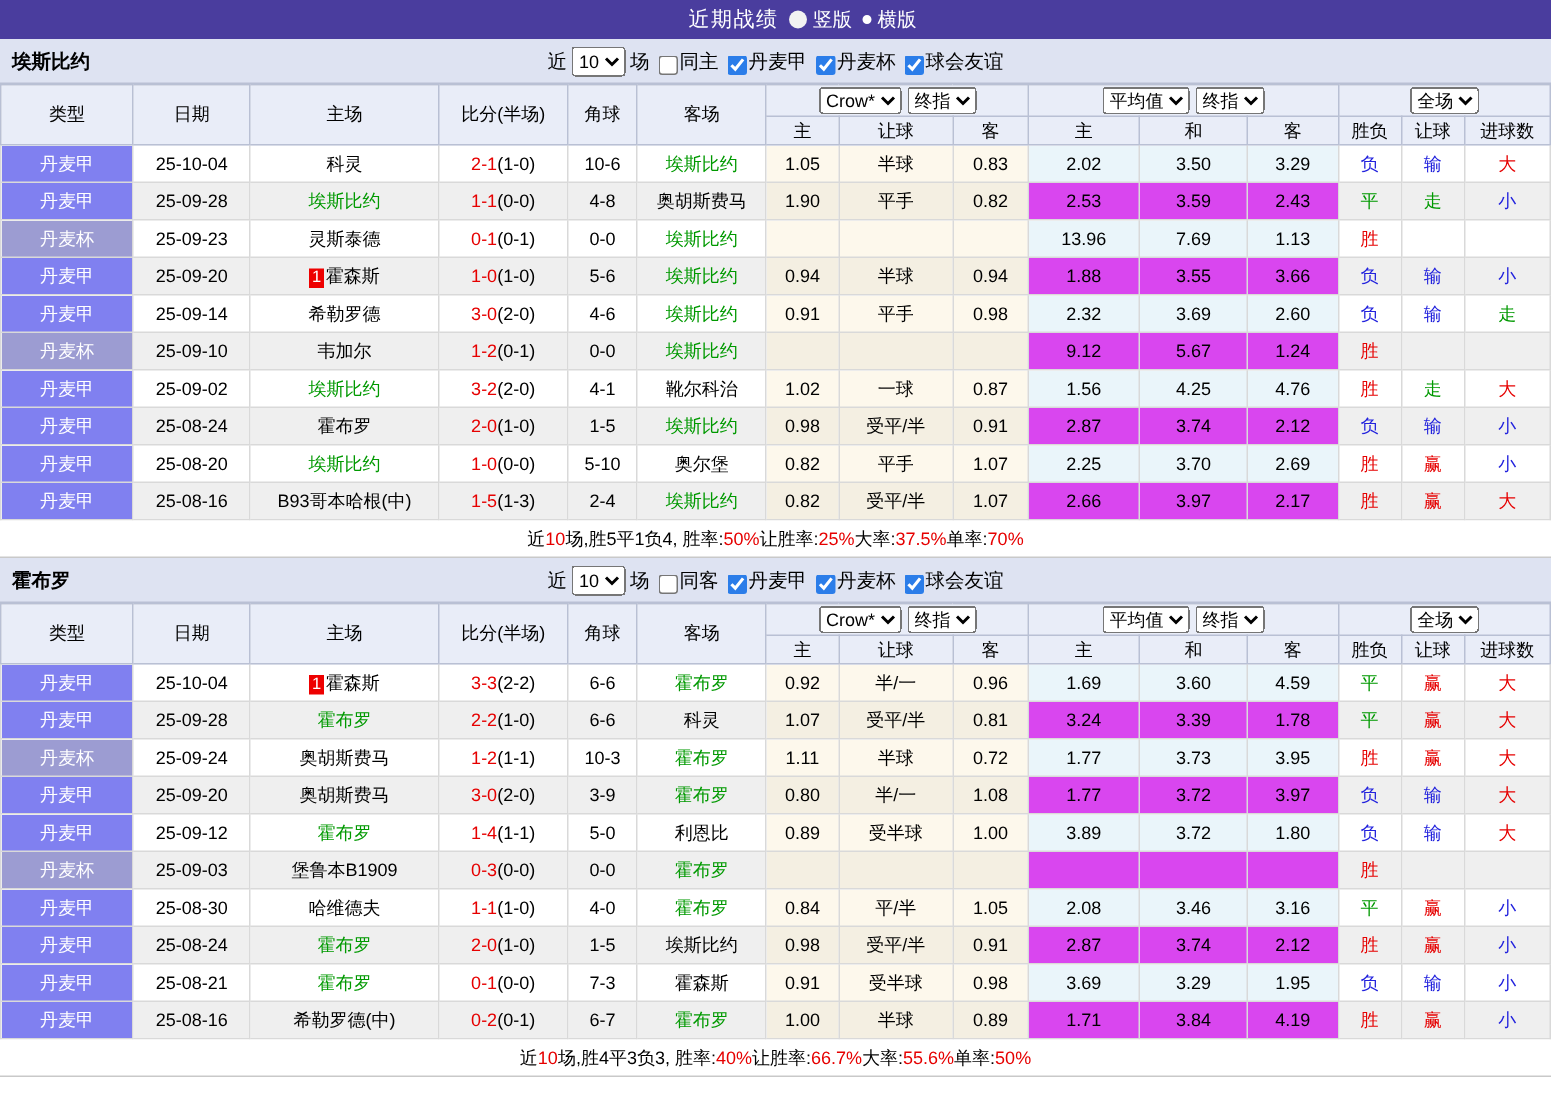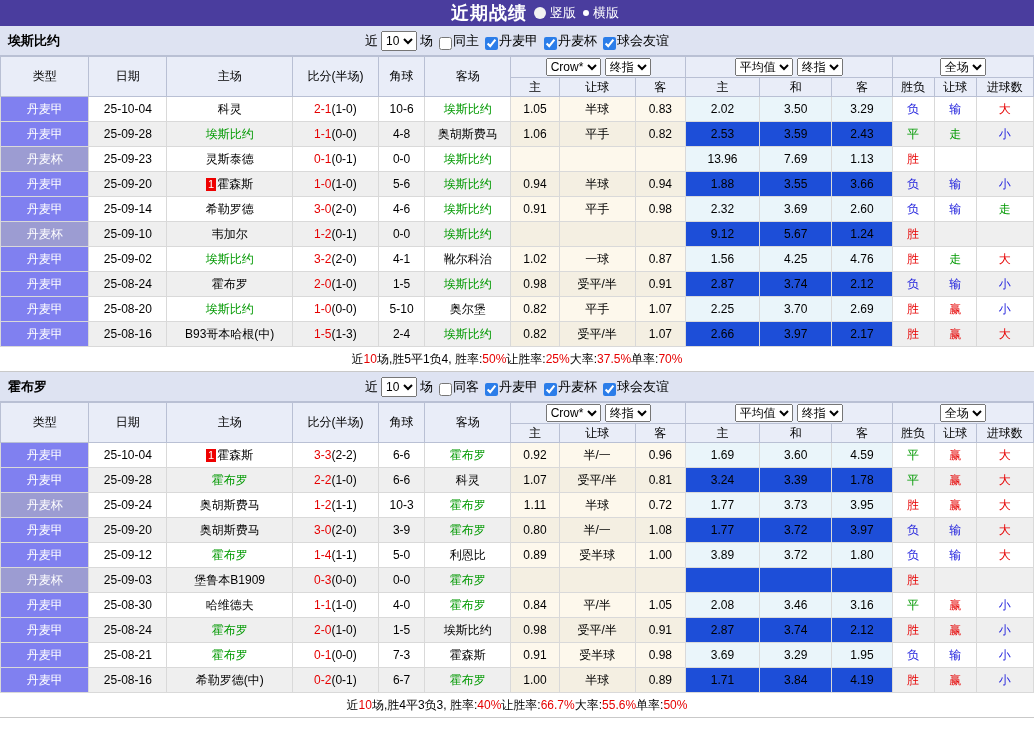--- a/index.html
+++ b/index.html
@@ -1,20 +1,20 @@
 <!DOCTYPE html>
 <html><head>
 <meta charset="utf-8">
 <style>
   * { box-sizing: border-box; }
   body { margin:0; width:1034px; background:#fff; font-family:"Liberation Sans", sans-serif; color:#000; }
 
   
   .title-bar { height:26px; background:#4a3d9e; color:#fff; display:flex; align-items:center; justify-content:center; gap:7px; }
-  .title-bar .title { font-weight:bold; font-size:18px; letter-spacing:1px;margin-left:36px; }
+  .title-bar .title { font-weight:normal; font-size:14px; letter-spacing:1px;margin-left:36px; }
   .radio-wrap { display:flex; align-items:center; gap:4px; font-size:13px; }
   .radio { display:inline-block; border-radius:50%; }
   .radio.checked { width:12px; height:12px; background:#f2f2f2; }
   .radio.unchecked { width:6px; height:6px; border:3px solid #fff; background:#3a63e0; }
 
   
   .section-header { height:30px; background:#dee3f2; border-bottom:1px solid #b9c0d4; position:relative; display:flex; align-items:center; }
   .team-name { font-weight:bold; font-size:13px; margin-left:8px; position:relative; z-index:2; }
   .filters { position:absolute; left:0; right:0; top:0; bottom:0; display:flex; align-items:center; justify-content:center; font-size:13px; z-index:1; }
   .filters select { font-size:12px; height:20px; margin:0 3px; font-family:inherit; }
@@ -24,21 +24,21 @@
   
   table { border-collapse:collapse; table-layout:fixed; width:1034px; text-align:center; font-size:12px; }
   thead th { background:#e9edf8; border:1px solid #b9c0d4; font-weight:normal; height:19px; padding:0; font-size:12px; }
   thead tr.h1 th.grp { padding:1px 0;text-decoration:underline; }
   thead select { font-size:12px; height:18px; margin:0 2px; font-family:inherit; }
   tbody td { border:1px solid #d9d9d9; height:25px; padding:0 2px; background:#fff; overflow:hidden; white-space:nowrap; }
   tbody tr.even td { background:#efefef; }
   tbody td.crow { background:#fdf8ec; }
   tbody tr.even td.crow { background:#f4efe2; }
   tbody td.avg { background:#eaf5fa; }
-  tbody tr.even td.avg { background:#1d4ed8; }
+  tbody tr.even td.avg { background:#d946ef; }
   tbody td.type { color:#fff; }
   tbody td.type.jia { background:#8080f0; }
   tbody td.type.bei { background:#9c9cd2; }
 
   .c-r { color:#e60000; }
   .c-b { color:#2222dd; }
   .c-g { color:#009900; }
   .badge { display:inline-block; background:#ee0000; color:#fff; font-size:11px; line-height:13px; padding:0 2px; margin-right:1px; }
 
   .summary { height:25px; background:#fff; border-bottom:1px solid #c9c9c9; display:flex; align-items:center; justify-content:center; font-size:12px; }
@@ -149,21 +149,21 @@
         <td><span class="c-b">输</span></td>
         <td><span class="c-r">大</span></td>
       </tr>
       <tr class="even">
         <td class="type jia">丹麦甲</td>
         <td>25-09-28</td>
         <td><span class="c-g">埃斯比约</span></td>
         <td><span class="c-r">1-1</span><span>(0-0)</span></td>
         <td>4-8</td>
         <td><span>奥胡斯费马</span></td>
-        <td class="crow">1.06</td>
+        <td class="crow">1.90</td>
         <td class="crow">平手</td>
         <td class="crow">0.82</td>
         <td class="avg">2.53</td>
         <td class="avg">3.59</td>
         <td class="avg">2.43</td>
         <td><span class="c-g">平</span></td>
         <td><span class="c-g">走</span></td>
         <td><span class="c-b">小</span></td>
       </tr>
       <tr>

